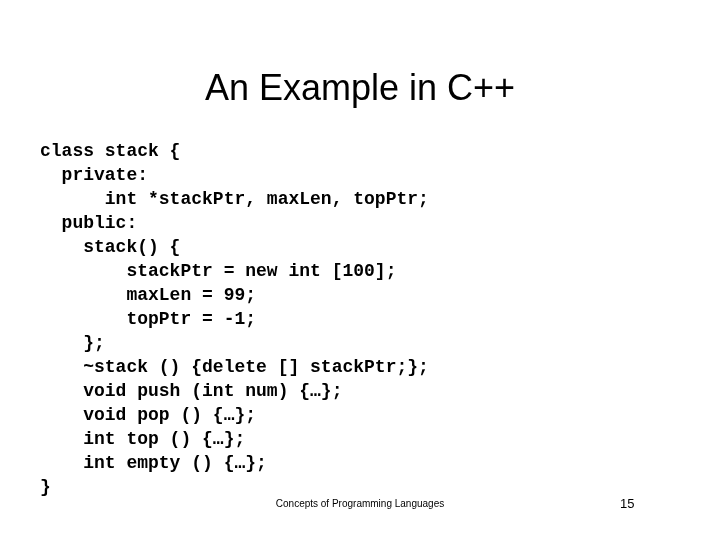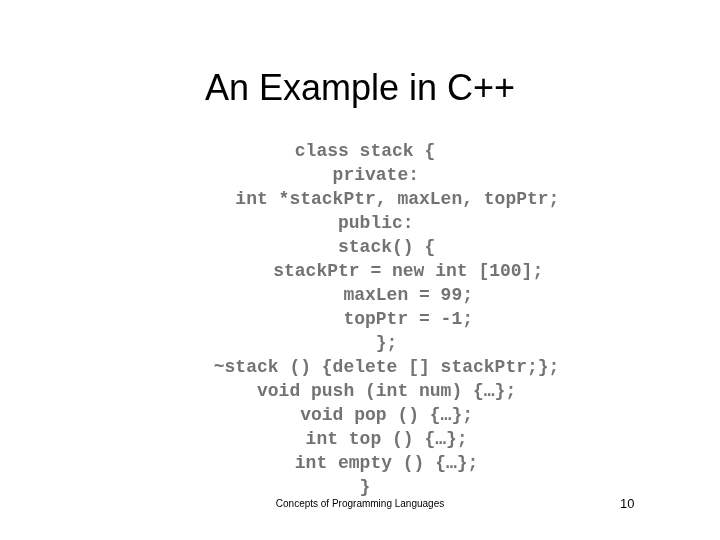--- a/index.html
+++ b/index.html
@@ -56,22 +56,21 @@
     padding: 0;
   }
   .code-line {
     display: block;
     height: 24px;
     line-height: 24px;
     white-space: pre;
     font-family: "Liberation Mono", "DejaVu Sans Mono", monospace;
     font-size: 18px;
     font-weight: bold;
-    color: #737373;
-    text-align: center;
+    color: #000000;
   }
 
   
   #footer {
     position: absolute;
     left: 0;
     top: 494px;
     width: 720px;
     height: 22px;
   }
@@ -106,16 +105,16 @@
 <body>
 
 <div id="slide">
 
   <h1 id="slide-title">An Example in C++</h1>
 
   <pre id="code-block"><span class="code-line">class stack {</span><span class="code-line">  private:</span><span class="code-line">      int *stackPtr, maxLen, topPtr;</span><span class="code-line">  public:</span><span class="code-line">    stack() {</span><span class="code-line">        stackPtr = new int [100];</span><span class="code-line">        maxLen = 99;</span><span class="code-line">        topPtr = -1;</span><span class="code-line">    };</span><span class="code-line">    ~stack () {delete [] stackPtr;};</span><span class="code-line">    void push (int num) {…};</span><span class="code-line">    void pop () {…};</span><span class="code-line">    int top () {…};</span><span class="code-line">    int empty () {…};</span><span class="code-line">}</span></pre>
 
   <div id="footer">
     <div id="footer-center">Concepts of Programming Languages</div>
-    <div id="slide-number">10</div>
+    <div id="slide-number">15</div>
   </div>
 
 </div>
 
 </body></html>

